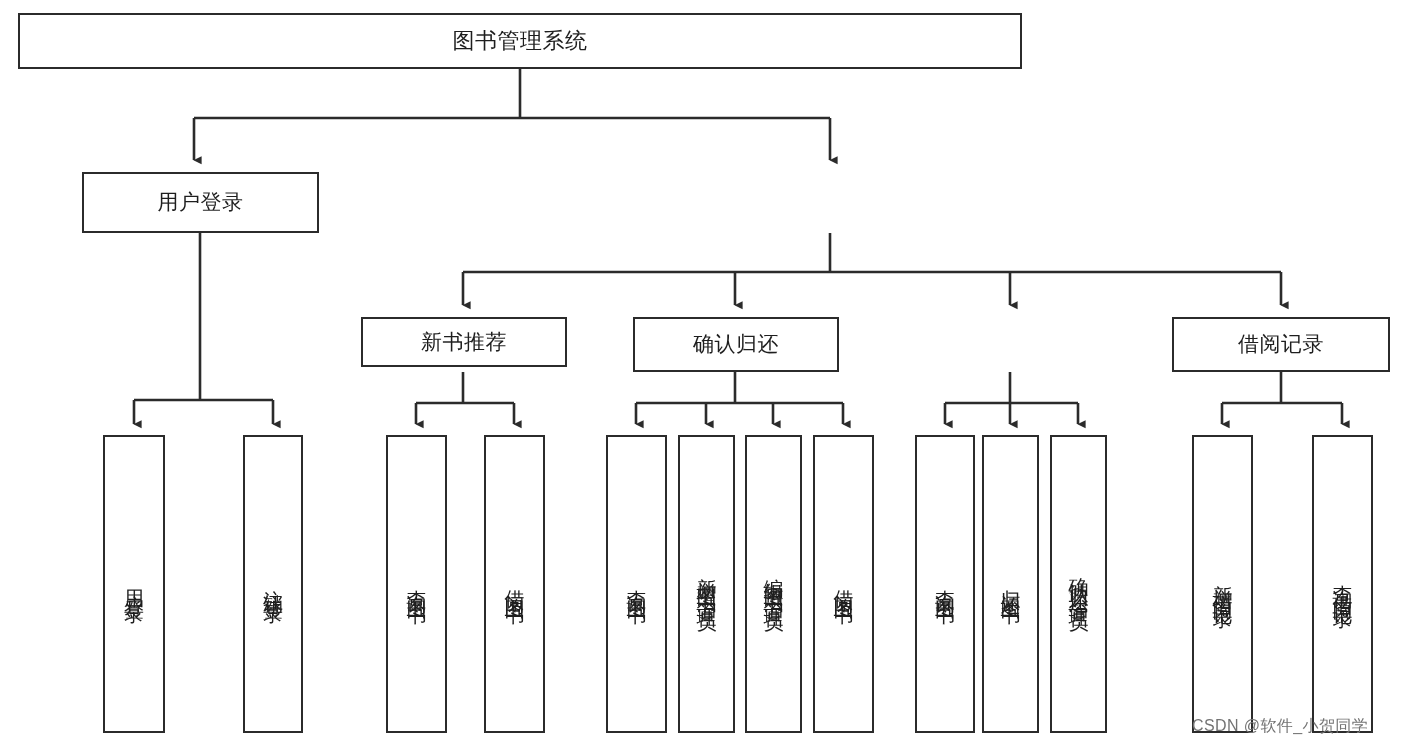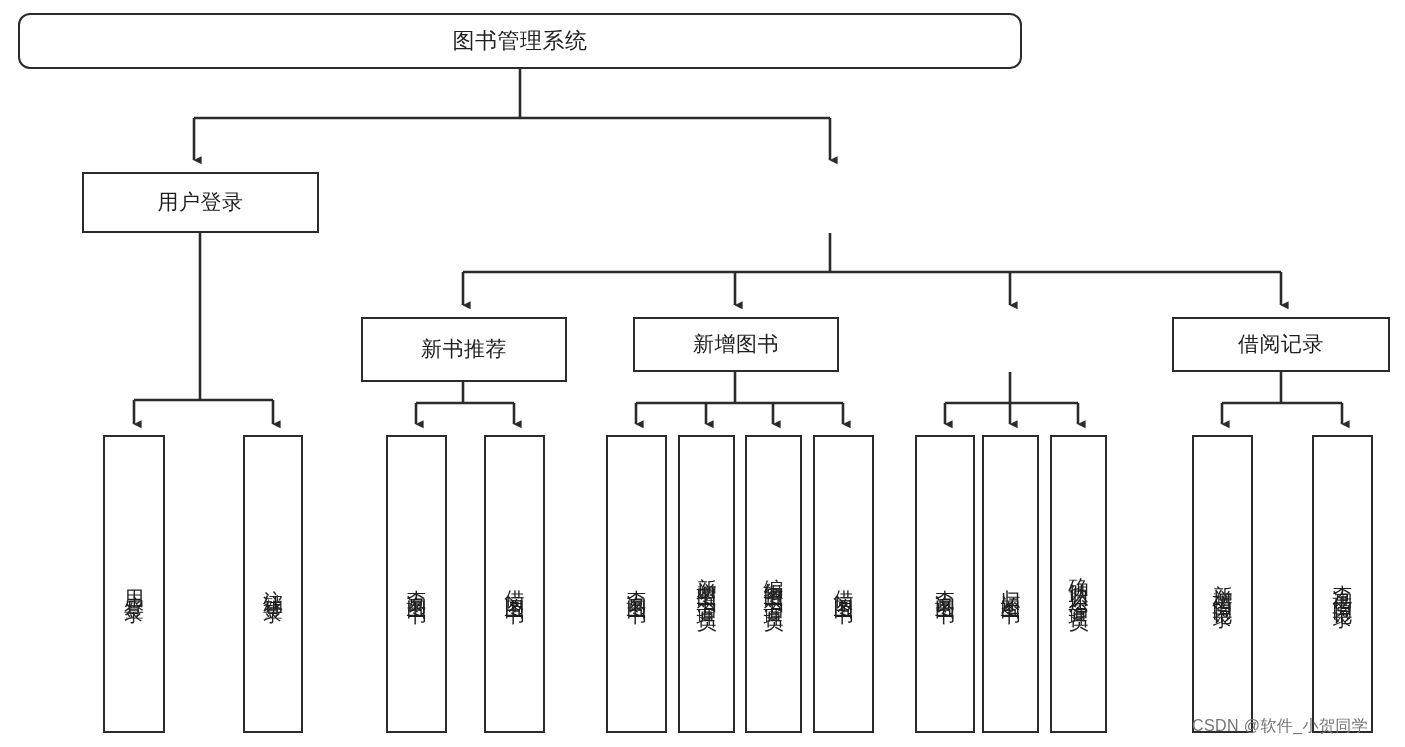--- a/index.html
+++ b/index.html
@@ -108,33 +108,33 @@
       <path d="M1010,403 L1010,424" marker-end="url(#arw)"></path>
       <path d="M1078,403 L1078,424" marker-end="url(#arw)"></path>
 
       <path d="M1281,372 L1281,403"></path>
       <path d="M1222,403 L1342,403"></path>
       <path d="M1222,403 L1222,424" marker-end="url(#arw)"></path>
       <path d="M1342,403 L1342,424" marker-end="url(#arw)"></path>
     </g>
   </svg>
 
-  <div class="node horiz root" style="left: 18px; top: 13px; width: 1004px; height: 56px; border-radius: 12px;">
+  <div class="node horiz root" style="left: 18px; top: 13px; width: 1004px; height: 56px;">
     <span class="lbl">图书管理系统</span>
   </div>
 
   <div class="node horiz" style="left: 82px; top: 172px; width: 237px; height: 61px;">
     <span class="lbl">用户登录</span>
   </div>
 
-  <div class="node horiz" style="left: 361px; top: 317px; width: 206px; height: 65px;">
+  <div class="node horiz" style="left: 361px; top: 317px; width: 206px; height: 50px;">
     <span class="lbl">新书推荐</span>
   </div>
   <div class="node horiz" style="left: 633px; top: 317px; width: 206px; height: 55px;">
-    <span class="lbl">新增图书</span>
+    <span class="lbl">确认归还</span>
   </div>
   <div class="node horiz" style="left: 1172px; top: 317px; width: 218px; height: 55px; font-family: Liberation Serif, serif;">
     <span class="lbl">借阅记录</span>
   </div>
 
   <div class="node vert" style="left: 103px; top: 435px; width: 62px; height: 298px;">
     <span class="lbl">用户登录</span>
   </div>
   <div class="node vert" style="left: 243px; top: 435px; width: 60px; height: 298px;">
     <span class="lbl">注销登录</span>

